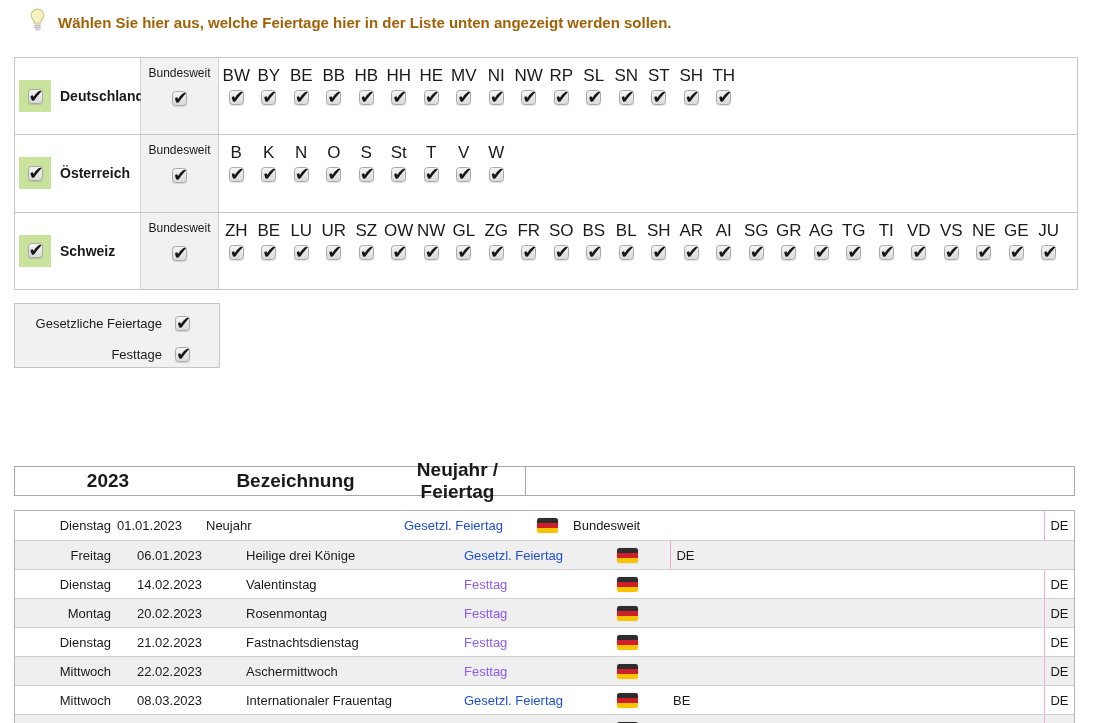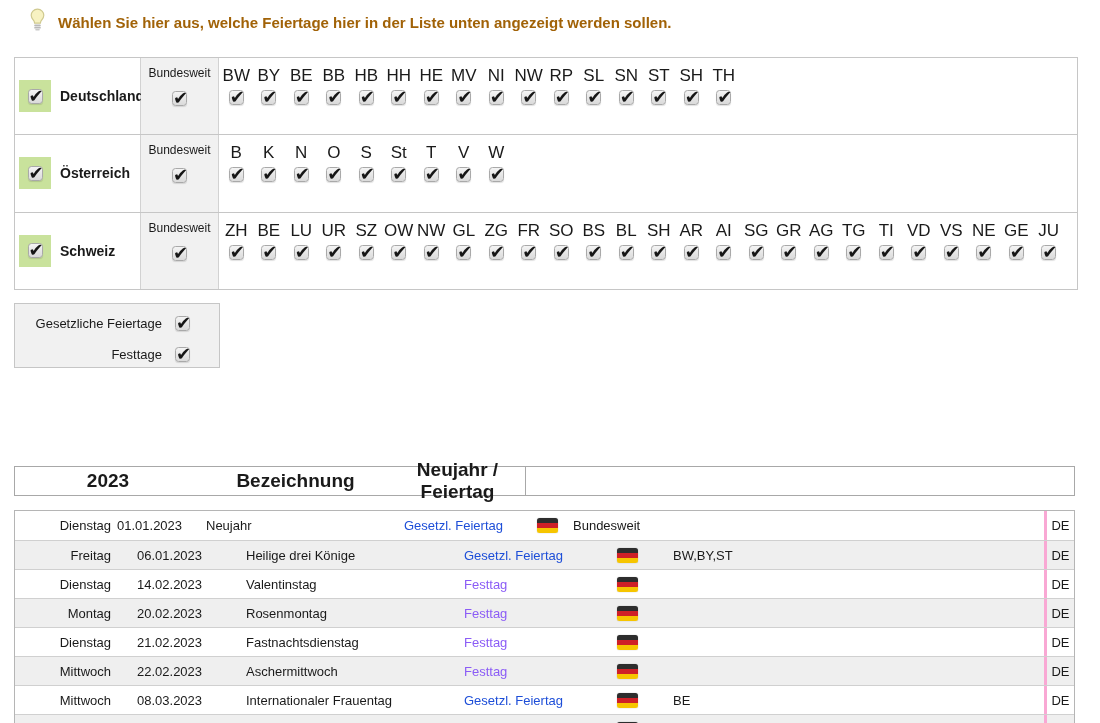--- a/index.html
+++ b/index.html
@@ -64,21 +64,21 @@
   .c-date { width:90px; flex:none; padding-left:6px; }
   .c-name { width:189px; flex:none; padding-left:5px; }
   .c-type { width:135px; flex:none; padding-left:14px; }
   .c-type.legal { color:#1d4ed8; }
   .c-type.fest { color:#8b5cf6; }
   .c-flag { width:45px; flex:none; display:flex; align-items:center; }
   .flag { width:21px; height:15px; margin-left:12px; border-radius:2.5px; display:inline-block;
           background:linear-gradient(#2d2d2d 0 5px,#cf2027 5px 10px,#f6c500 10px 15px);
           box-shadow:0 0 1px rgba(0,0,0,.4); }
   .c-regions { flex:1; padding-left:3px; }
-  .c-code { width:30px; flex:none; align-self:stretch; border-left:3px solid #f9a8d4;
+  .c-code { width:30px; flex:none; align-self:stretch; border-left:1px solid #f9a8d4;
             display:flex; align-items:center; justify-content:center; }
 </style>
 </head>
 <body>
 
 <div class="hint">
   <span>
     <svg width="15" height="24" viewBox="0 0 15 24">
       <path d="M7.5 1.2 C3.6 1.2 1.2 4.2 1.2 7.3 c0 2.5 1.5 3.9 2.4 5.1 .6 .8 .9 1.7 1 2.8 h5.8 c.1-1.1 .4-2 1-2.8 .9-1.2 2.4-2.6 2.4-5.1 0-3.1-2.4-6.1-6.3-6.1z" fill="#f7f2c2" stroke="#cfc98f" stroke-width="1.2"></path>
       <rect x="4.2" y="16.6" width="6.6" height="1.7" rx=".85" fill="#b9b9b9"></rect>
@@ -487,21 +487,20 @@
       <div class="c-code">DE</div>
     </div>
     <div class="trow">
       <div class="c-weekday">Freitag</div>
       <div class="c-date">06.01.2023</div>
       <div class="c-name">Heilige drei Könige</div>
       <div class="c-type legal">Gesetzl. Feiertag</div>
       <div class="c-flag">
         <span class="flag"></span>
       </div>
-      <div class="c-regions">BW,BY,ST</div>
       <div class="c-code">DE</div>
     </div>
     <div class="trow">
       <div class="c-weekday">Dienstag</div>
       <div class="c-date">14.02.2023</div>
       <div class="c-name">Valentinstag</div>
       <div class="c-type fest">Festtag</div>
       <div class="c-flag">
         <span class="flag"></span>
       </div>

